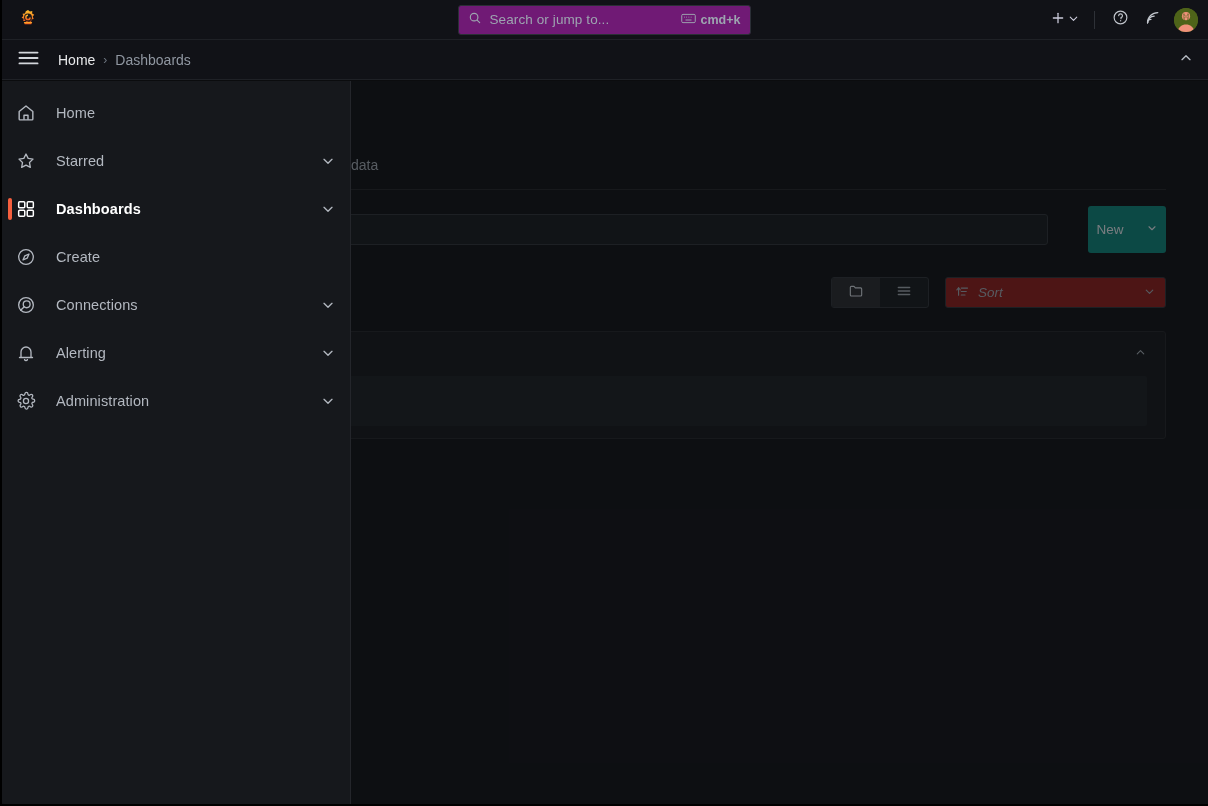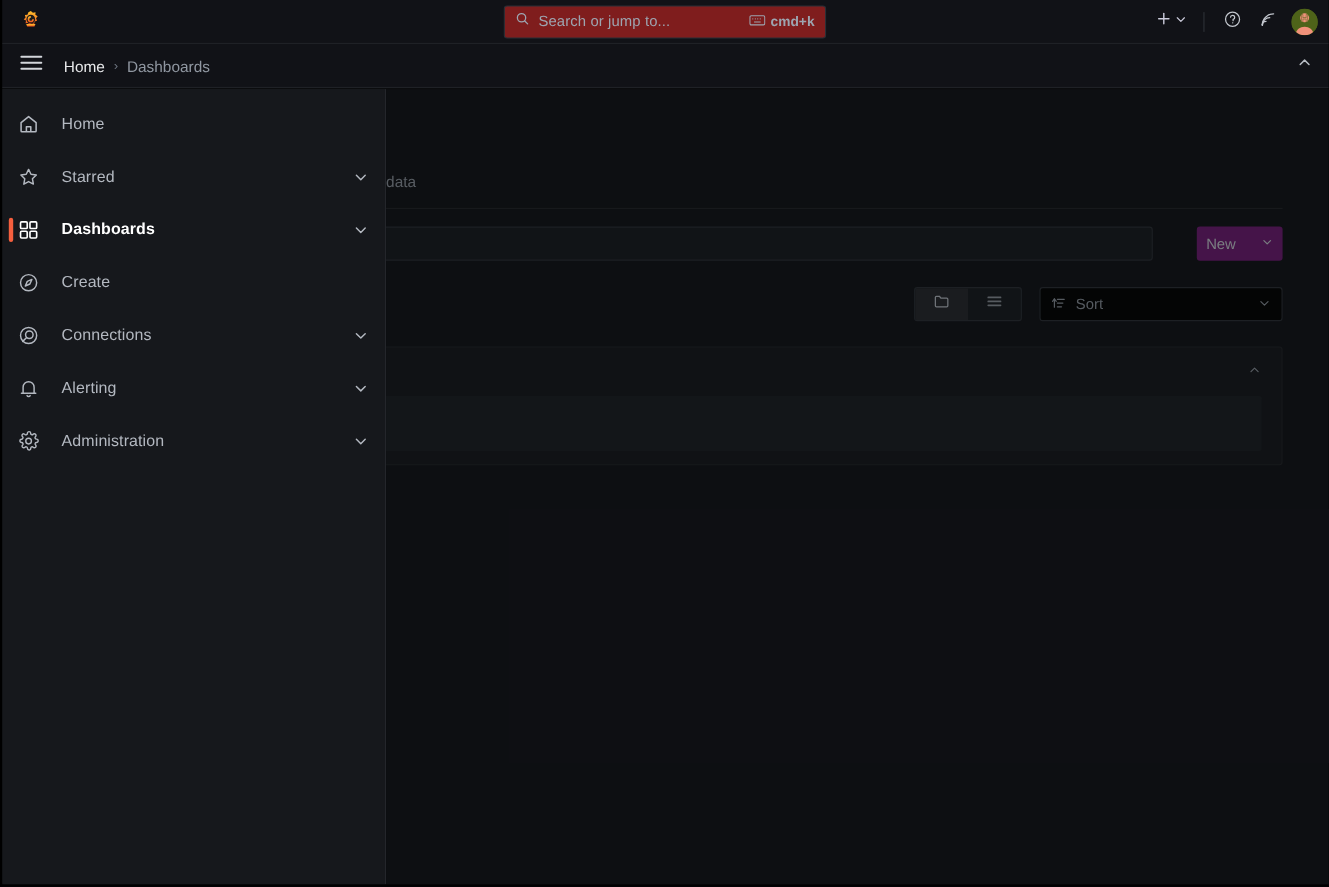--- a/index.html
+++ b/index.html
@@ -46,21 +46,21 @@
     position: absolute;
     left: 0; right: 0;
     display: flex;
     justify-content: center;
     pointer-events: none;
   }
   .search-box {
     pointer-events: auto;
     width: 293px;
     height: 30px;
-    background: #7f1d1d;
+    background: #701a75;
     border: 1px solid #2b2f36;
     border-radius: 3px;
     display: flex;
     align-items: center;
     padding: 0 9px;
     gap: 8px;
   }
   .search-box .ph {
     flex: 1;
     color: #9da5b0;
@@ -193,22 +193,22 @@
     border-radius: 3px;
     display: flex;
     align-items: center;
     padding: 0 10px;
     color: #8d949e;
     font-size: 13.5px;
   }
   .btn-new {
     margin-left: 40px;
     width: 78px;
-    height: 31px;
-    background: #701a75;
+    height: 47px;
+    background: #0f766e;
     border-radius: 3px;
     display: flex;
     align-items: center;
     justify-content: center;
     gap: 22px;
     color: #c9cdd4;
     font-size: 13.5px;
     font-weight: 500;
   }
 
@@ -257,29 +257,30 @@
   .vt-btn {
     width: 48px;
     display: flex; align-items: center; justify-content: center;
     color: #8d949e;
   }
   .vt-btn.sel { background: #26292e; color: #b9bec6; }
   .sort-select {
     margin-left: 16px;
     width: 221px;
     height: 31px;
-    background: #000000;
+    background: #7f1d1d;
     border: 1px solid #2b2f36;
     border-radius: 3px;
     display: flex;
     align-items: center;
     gap: 8px;
     padding: 0 9px;
     color: #8d949e;
     font-size: 13.5px;
+    font-style: italic;
   }
   .sort-select .cap { flex: 1; }
 
   .results-panel {
     margin-top: 23px;
     border: 1px solid #212328;
     border-radius: 3px;
     background: #16181c;
     padding: 0 0 12px 0;
   }

